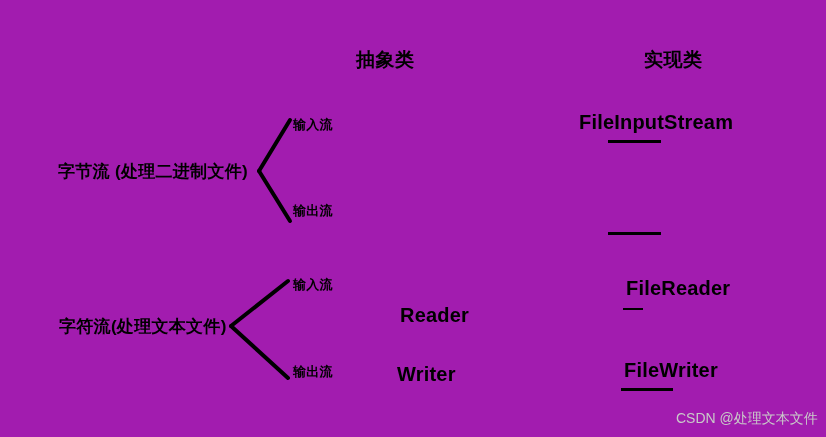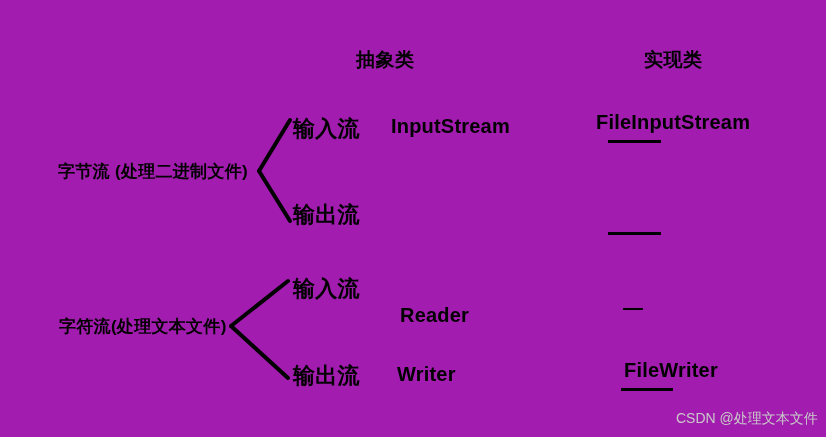--- a/index.html
+++ b/index.html
@@ -30,21 +30,21 @@
     letter-spacing: 0.5px;
   }
   
   .category {
     font-size: 17px;
     letter-spacing: 0.3px;
     margin-left: 28px;
   }
   
   .direction {
-    font-size: 22px;
+    font-size: 13px;
     letter-spacing: 0.3px;
   }
   
   .abstract-name {
     font-size: 20px;
     letter-spacing: 0.2px;
   }
   
   .impl-name {
     font-size: 20px;
@@ -90,36 +90,36 @@
   </svg>
 
   <div class="lbl col-header" style="left:356px; top:50px;">抽象类</div>
 
   <div class="lbl col-header" style="left:644px; top:50px;">实现类</div>
 
   <div class="lbl category" style="left:30px; top:163px;">字节流 (处理二进制文件)</div>
 
   <div class="lbl direction" style="left:293px; top:118px;">输入流</div>
 
-  <div class="lbl abstract-name" style="left:391px; top:116px;">InputStream</div>
 
-  <div class="lbl impl-name" style="left:596px; top:112px;text-align:right;">FileInputStream</div>
+  <div class="lbl impl-name" style="left:579px; top:112px;text-align:right;">FileInputStream</div>
   <div class="underline-bar" style="left:608px; top:140px; width:53px;"></div>
 
   <div class="lbl direction" style="left:293px; top:204px;">输出流</div>
 
 
   <div class="underline-bar" style="left:608px; top:232px; width:53px;"></div>
 
   <div class="lbl category" style="left:31px; top:318px;">字符流(处理文本文件)</div>
 
   <div class="lbl direction" style="left:293px; top:278px;">输入流</div>
 
   <div class="lbl abstract-name" style="left:400px; top:277px;margin-top:28px;">Reader</div>
 
+  <div class="lbl impl-name" style="left:626px; top:278px;">FileReader</div>
   <div class="underline-bar" style="left:623px; top:308px; width:20px; height:2px;"></div>
 
   <div class="lbl direction" style="left:293px; top:365px;">输出流</div>
 
   <div class="lbl abstract-name" style="left:397px; top:364px;">Writer</div>
 
   <div class="lbl impl-name" style="left:624px; top:360px;">FileWriter</div>
   <div class="underline-bar" style="left:621px; top:388px; width:52px;"></div>
 
   <div class="watermark" style="left:676px; top:411px;">CSDN @处理文本文件</div>

